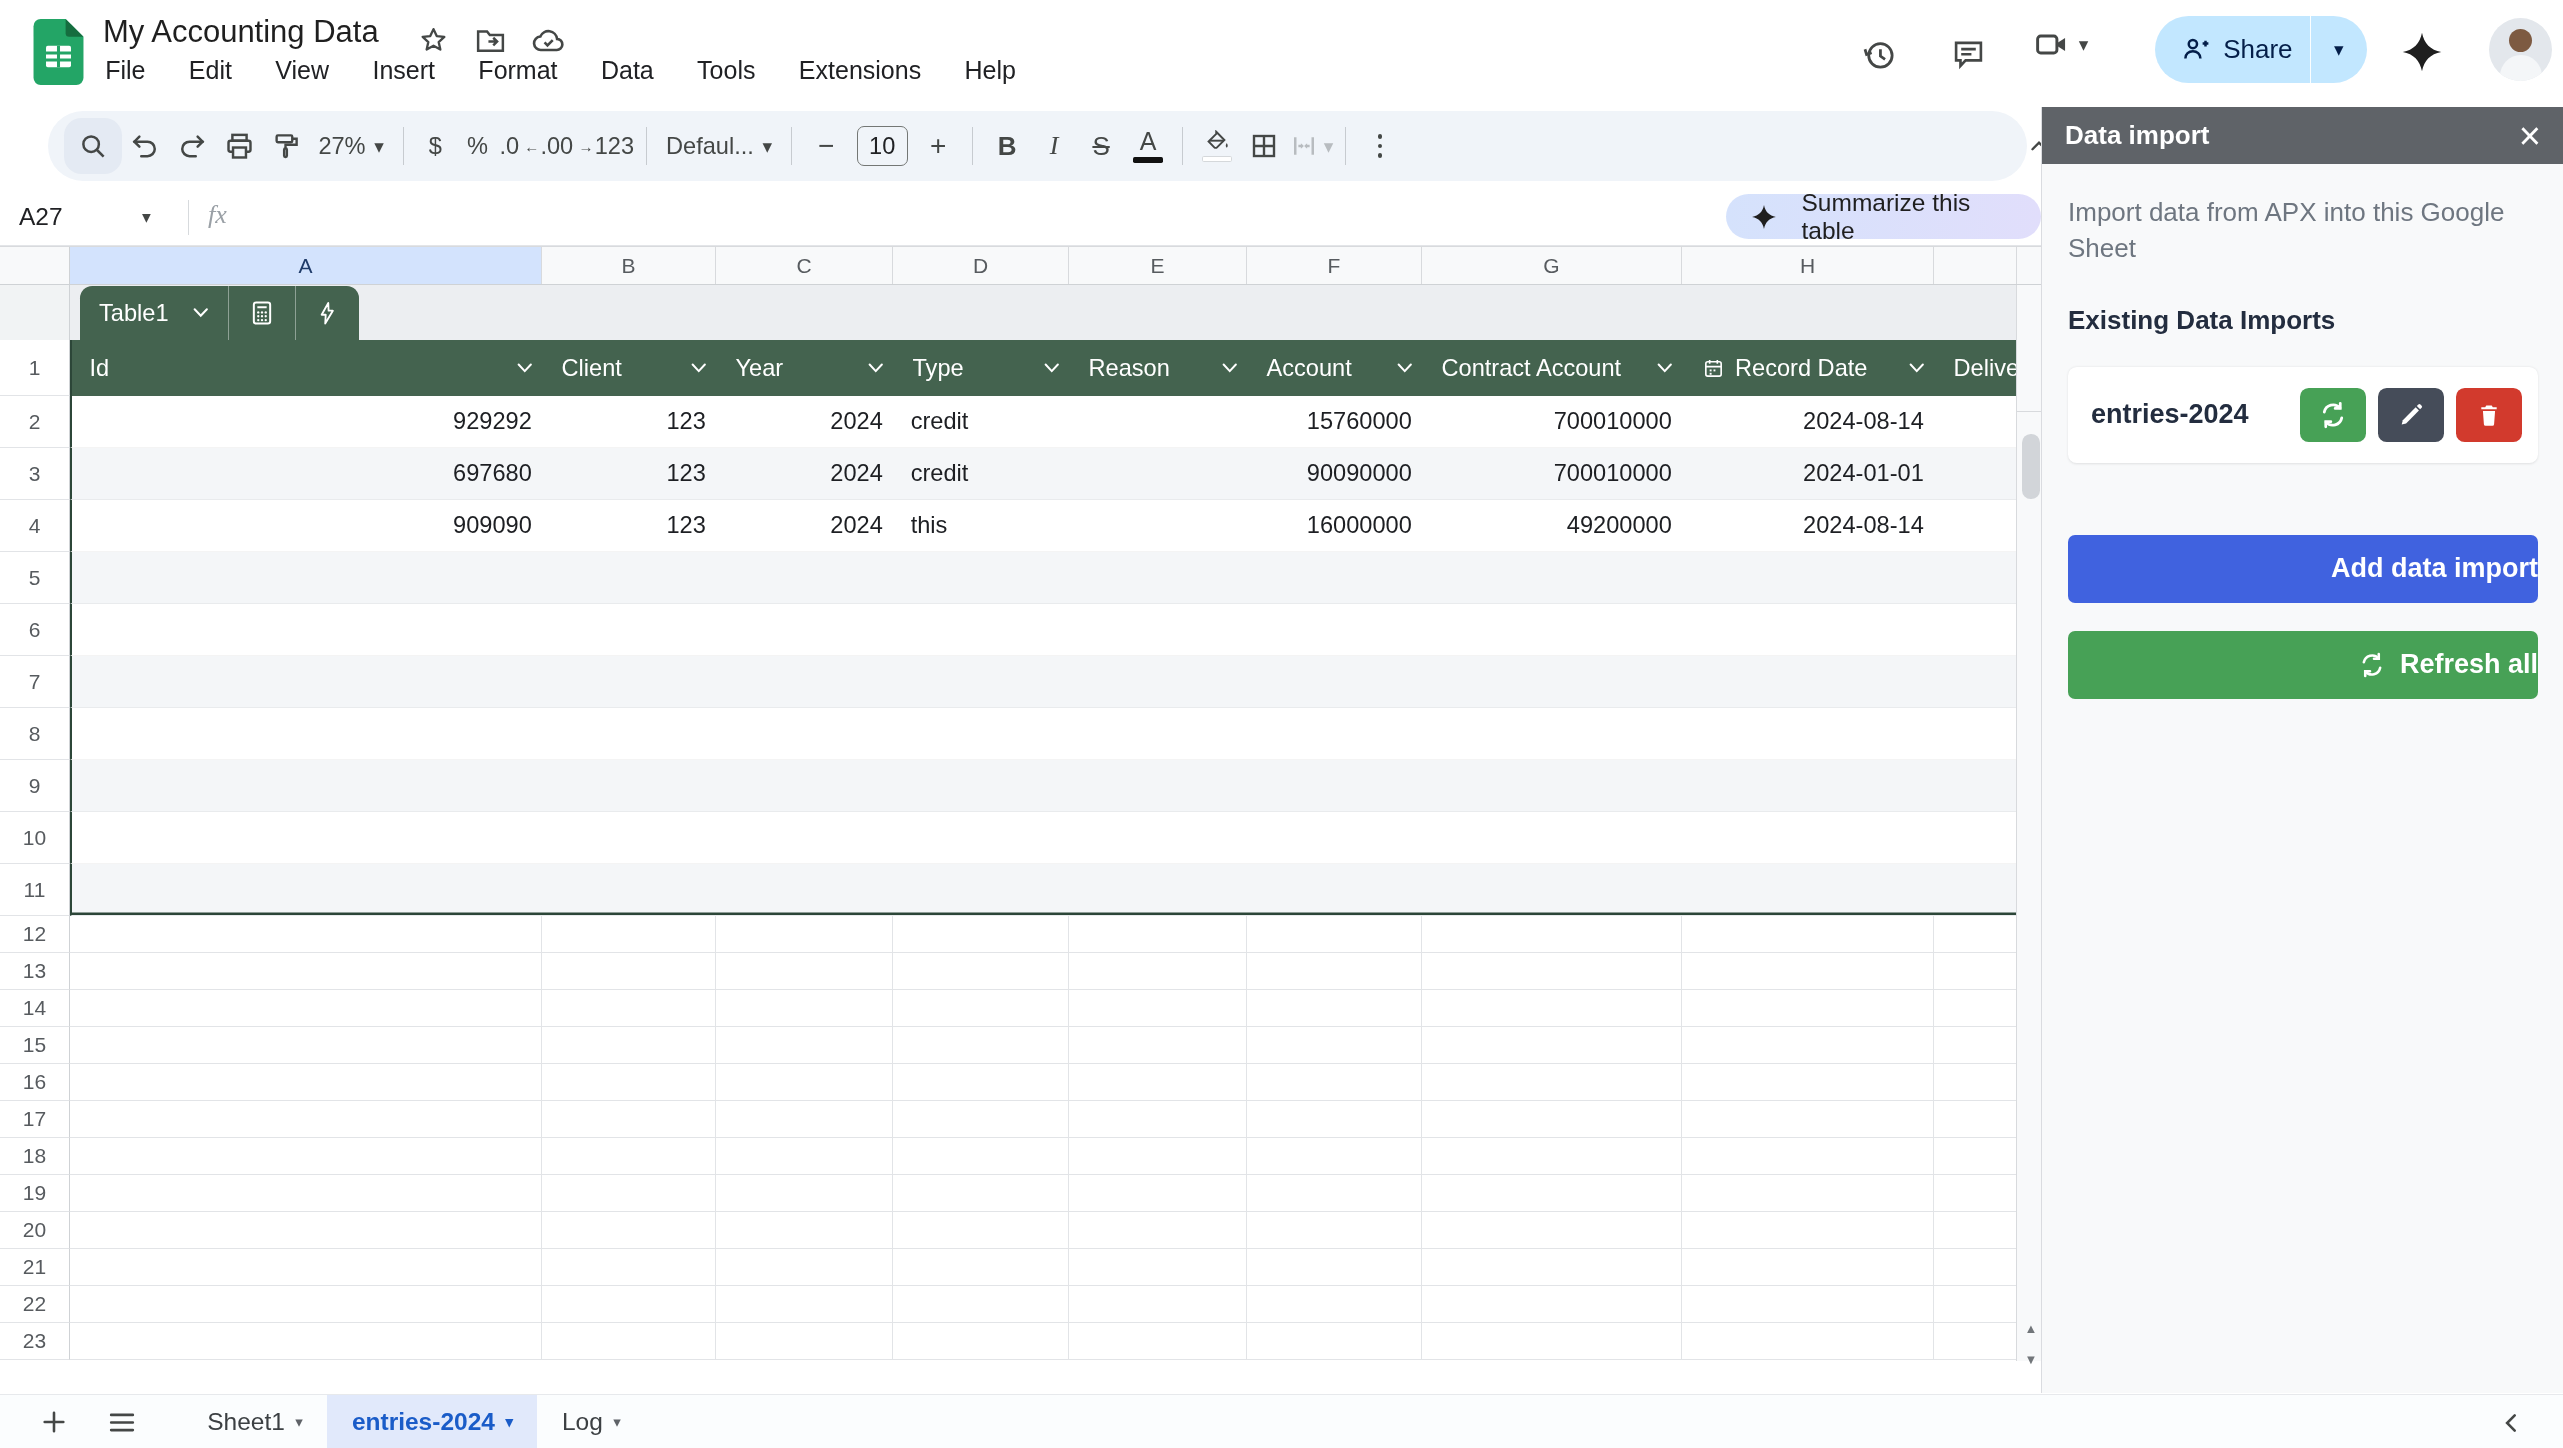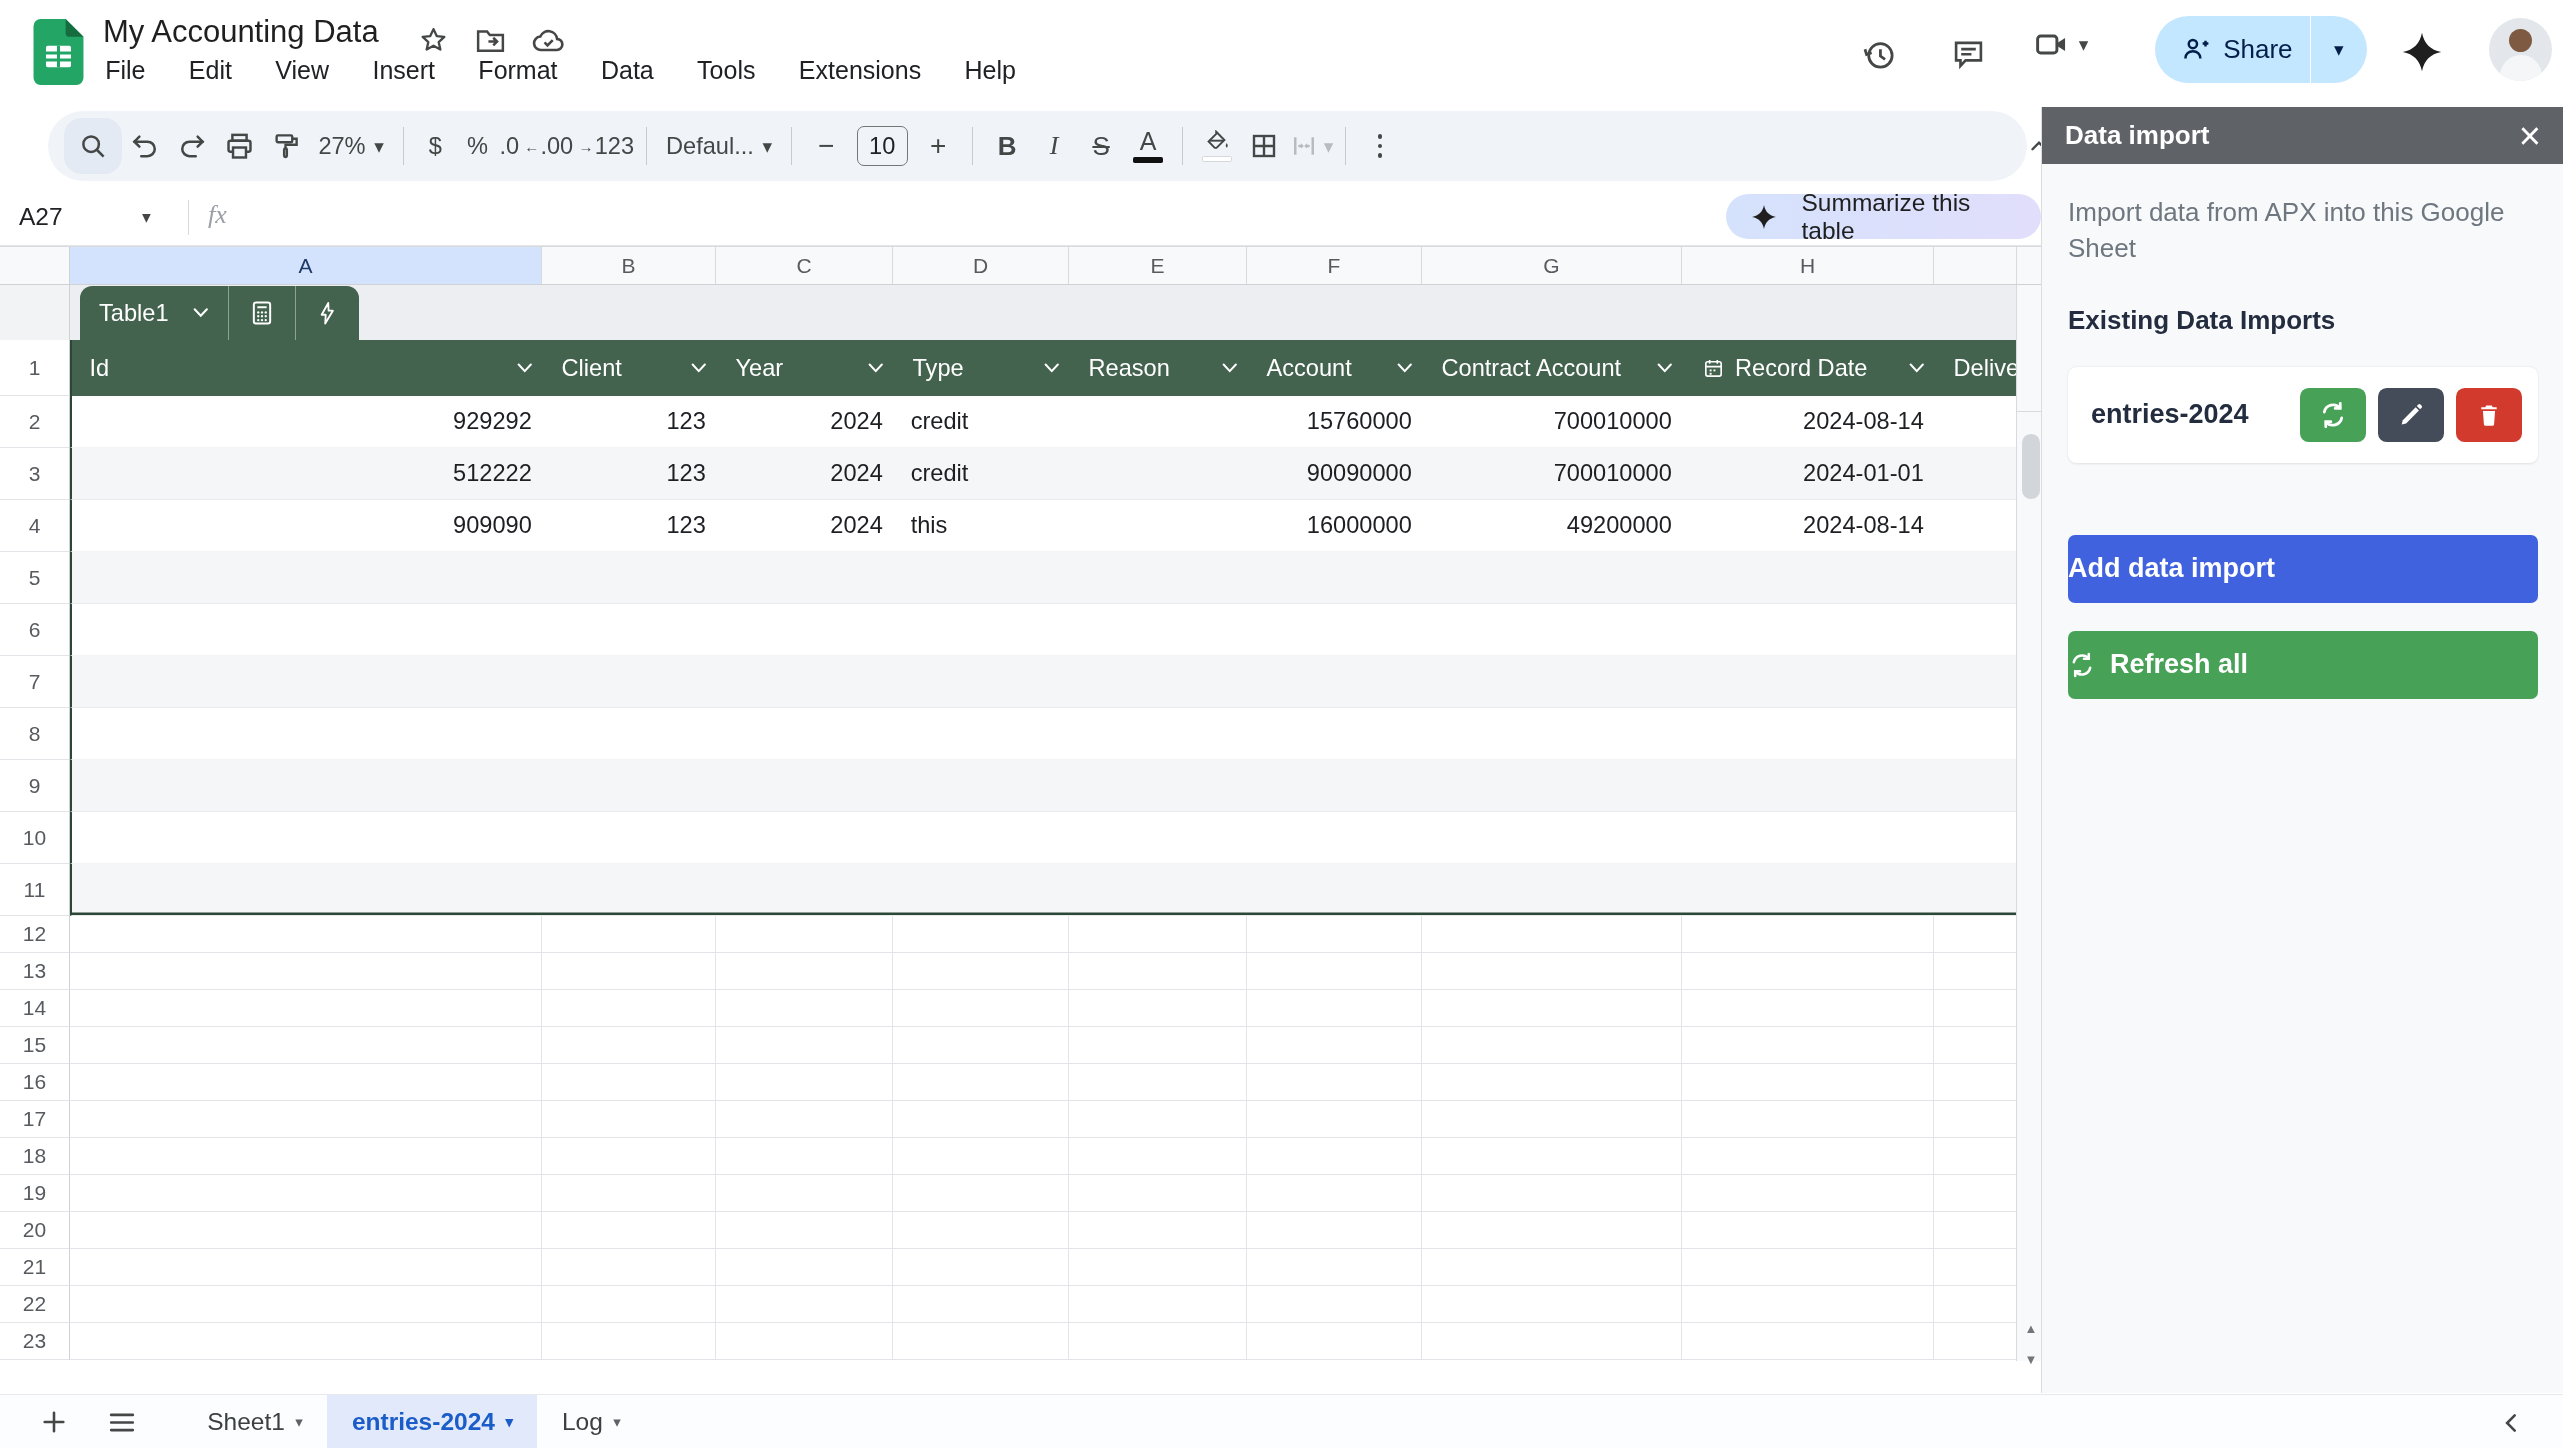--- a/index.html
+++ b/index.html
@@ -115,21 +115,21 @@
   .panel-close{color:#fff;font-size:38px;font-weight:300;line-height:1}
   .panel-body{padding:31px 26px}
   .panel-desc{font-size:26px;color:#6e7680;line-height:1.38;width:459px;margin-bottom:38px}
   .panel-heading{font-size:26px;font-weight:700;color:#232d3f;margin-bottom:31px}
   .import-card{background:#fff;border-radius:8.7px;height:96px;display:flex;align-items:center;padding:0 15.7px 0 23px;box-shadow:0 0.9px 2.6px rgba(0,0,0,.10)}
   .import-name{font-size:27px;font-weight:600;color:#232d3f;flex:1}
   .ibtn{width:66px;height:54px;border-radius:8.7px;display:flex;align-items:center;justify-content:center;margin-left:12.2px}
   .ibtn.refresh{background:var(--green-btn)}
   .ibtn.edit{background:var(--edit-btn)}
   .ibtn.delete{background:var(--del-btn)}
-  .big-btn{width:470px;height:68px;border-radius:7px;display:flex;align-items:center;justify-content:flex-start;gap:14px;color:#fff;font-size:27px;font-weight:700;border:none}
+  .big-btn{width:470px;height:68px;border-radius:7px;display:flex;align-items:center;justify-content:flex-end;gap:14px;color:#fff;font-size:27px;font-weight:700;border:none}
   .big-btn.add{background:var(--blue-btn);margin-top:72px}
   .big-btn.refresh-all{background:var(--green-btn);margin-top:28px}
 </style>
 </head>
 <body>
 
 <div class="app">
 
   <div class="topbar">
     <div class="logo">
@@ -473,21 +473,21 @@
             <div class="cell" data-al="left" style="width: 178px;"></div>
             <div class="cell" data-al="right" style="width: 175px;">15760000</div>
             <div class="cell" data-al="right" style="width: 260px;">700010000</div>
             <div class="cell" data-al="right" style="width: 252px;">2024-08-14</div>
             <div class="cell" data-al="left" style="width: 83px;"></div>
           </div>
         </div>
         <div class="grow trow">
           <div class="rownum">3</div>
           <div class="cells tcells band">
-            <div class="cell" data-al="right" style="width: 472px;">512222</div>
+            <div class="cell" data-al="right" style="width: 472px;">697680</div>
             <div class="cell" data-al="right" style="width: 174px;">123</div>
             <div class="cell" data-al="right" style="width: 177px;">2024</div>
             <div class="cell" data-al="left" style="width: 176px;">credit</div>
             <div class="cell" data-al="left" style="width: 178px;"></div>
             <div class="cell" data-al="right" style="width: 175px;">90090000</div>
             <div class="cell" data-al="right" style="width: 260px;">700010000</div>
             <div class="cell" data-al="right" style="width: 252px;">2024-01-01</div>
             <div class="cell" data-al="left" style="width: 83px;"></div>
           </div>
         </div>

